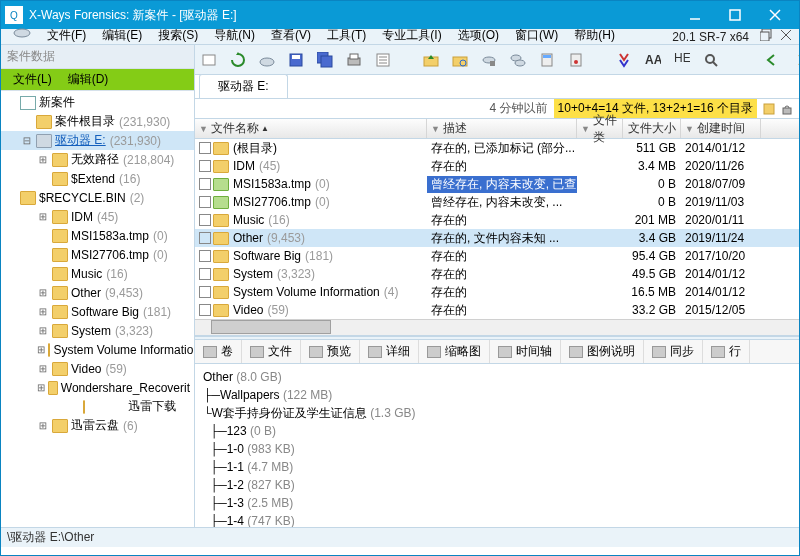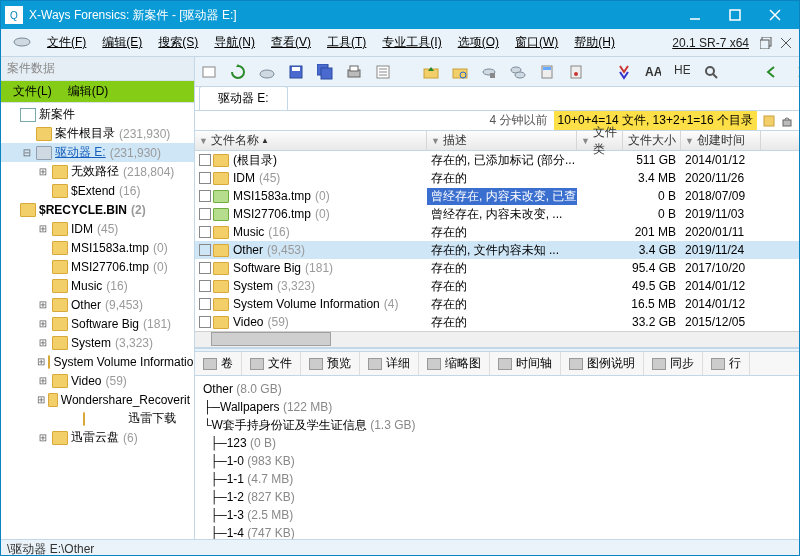--- a/index.html
+++ b/index.html
@@ -1,21 +1,21 @@
 <!DOCTYPE html>
 <html><head>
 <meta charset="utf-8">
 <style>
 * { margin: 0; padding: 0; box-sizing: border-box; font-family: "Microsoft YaHei", "Segoe UI", Arial, sans-serif; font-size: 12px; }
 body { width: 800px; height: 556px; overflow: hidden; background: #fff; border: 1px solid #0a84c1; }
 .titlebar { background: #0a9ad6; height: 28px; display: flex; align-items: center; padding: 0 4px; color: #fff; }
 .titlebar .app-icon { width: 18px; height: 18px; background: #fff; margin-right: 6px; display: flex; align-items: center; justify-content: center; font-size: 10px; color: #0a84c1; }
 .titlebar .title { flex: 1; }
 .titlebar .winbtn { width: 40px; height: 28px; display: flex; align-items: center; justify-content: center; cursor: pointer; }
-.menubar { height: 28px; background: #eaf3f9; border-bottom: 1px solid #c3d7e6; display: flex; align-items: center; padding: 0 4px; text-decoration: underline; }
+.menubar { height: 16px; background: #eaf3f9; border-bottom: 1px solid #c3d7e6; display: flex; align-items: flex-end; padding: 0 4px; }
 .menubar .menu-item { padding: 2px 8px; cursor: pointer; }
 .menubar .spacer { flex: 1; }
 .menubar .version { color: #222; padding-right: 6px; }
 .menubar .icon-btn { width: 18px; height: 18px; margin-left: 2px; cursor: pointer; display: flex; align-items: center; justify-content: center; }
 .columns { display: flex; height: calc(100% - 28px - 24px - 20px); }
 .left-pane { width: 194px; border-right: 1px solid #c3d7e6; display: flex; flex-direction: column; overflow: hidden; }
 .pane-header { background: #e6eef5; padding: 3px 6px; color: #888; border-bottom: 1px solid #d6e1eb; }
 .menubar2 { height: 22px; background: #84cc16; border-bottom: 1px solid #d6e1eb; display: flex; align-items: center; padding: 0 4px; }
 .menubar2 .menu-item { padding: 2px 8px; cursor: pointer; }
 .tree { flex: 1; overflow: auto; padding: 2px 0; }
@@ -156,21 +156,21 @@
           <span class="icon folder"></span>
           <span class="label">无效路径</span>
           <span class="count">(218,804)</span>
         </div>
         <div class="tree-row" style="padding-left: 36px;">
           <span class="tw empty">·</span>
           <span class="icon folder"></span>
           <span class="label">$Extend</span>
           <span class="count">(16)</span>
         </div>
-        <div class="tree-row" style=" font-weight: bold;">
+        <div class="tree-row" style="">
           <span class="tw empty">·</span>
           <span class="icon folder"></span>
           <span class="label">$RECYCLE.BIN</span>
           <span class="count">(2)</span>
         </div>
         <div class="tree-row" style="padding-left: 36px;">
           <span class="tw">⊞</span>
           <span class="icon folder"></span>
           <span class="label">IDM</span>
           <span class="count">(45)</span>

